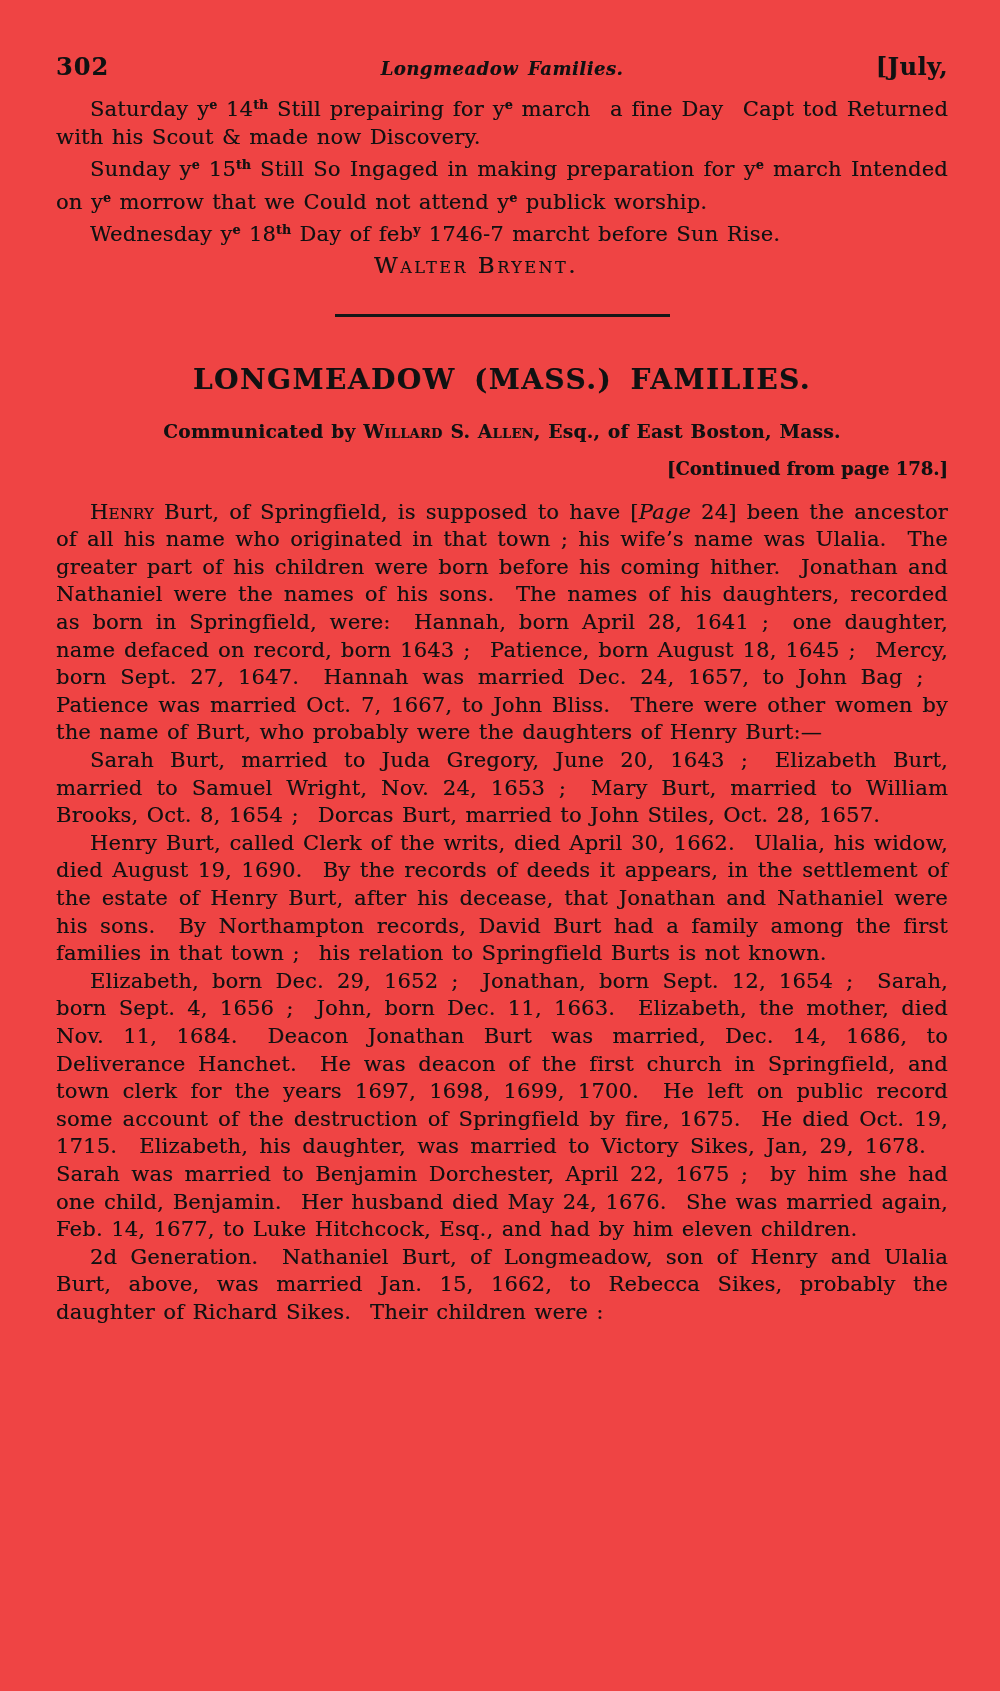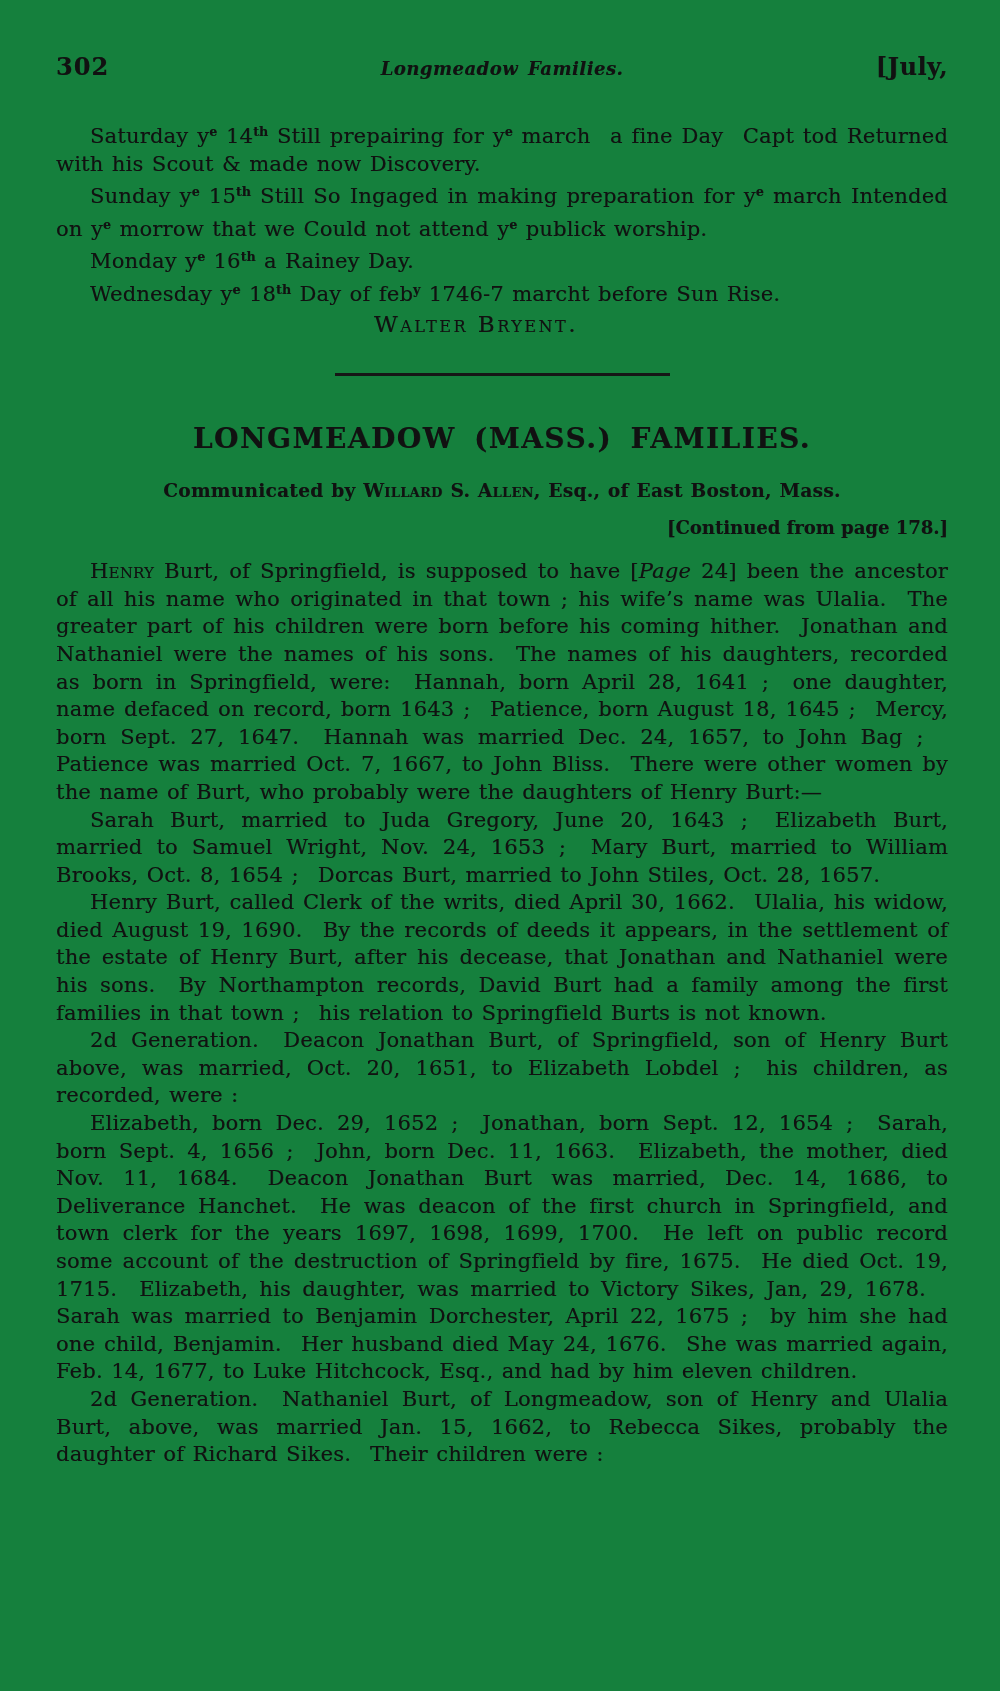--- a/index.html
+++ b/index.html
@@ -6,21 +6,21 @@
     margin: 0;
     padding: 0;
     background: #f4f4f1;
   }
   .page {
     position: relative;
     box-sizing: border-box;
     width: 1000px;
     height: 1691px;
     margin: 0 auto;
-    background: #15803d;
+    background: #ef4444;
     color: #111;
     font-family: "DejaVu Serif", "Liberation Serif", serif;
     padding: 52px 52px 0 56px;
     overflow: hidden;
     text-shadow: 0.35px 0.25px 0 rgba(17,17,17,0.45);
   }
   
   .running-header {
     display: flex;
     align-items: baseline;
@@ -49,21 +49,21 @@
   
   .body-p {
     margin: 0;
     font-size: 21px;
     line-height: 27.6px;
     text-align: justify;
     text-indent: 34px;
     letter-spacing: 0.2px;
     word-spacing: 1.5px;
   }
-  .diary { margin-top: 37px; }
+  .diary { margin-top: 10px; }
   .signature {
     margin: 3px 52px 0 0;
     text-align: center;
     font-size: 23px;
     letter-spacing: 2.5px;
     font-weight: normal;
   }
   .sc { font-variant: small-caps; }
   sup.sup {
     font-size: 60%;
@@ -108,33 +108,31 @@
 
   <header class="running-header">
     <span class="page-num">302</span>
     <span class="running-title">Longmeadow Families.</span>
     <span class="issue">[July,</span>
   </header>
 
   <section class="diary">
     <p class="body-p">Saturday y<sup class="sup">e</sup> 14<sup class="sup">th</sup> Still prepairing for y<sup class="sup">e</sup> march  a fine Day  Capt tod Returned with his Scout &amp; made now Discovery.</p>
     <p class="body-p">Sunday y<sup class="sup">e</sup> 15<sup class="sup">th</sup> Still So Ingaged in making preparation for y<sup class="sup">e</sup> march Intended on y<sup class="sup">e</sup> morrow that we Could not attend y<sup class="sup">e</sup> publick worship.</p>
-    <p class="body-p">Monday y<sup class="sup">e</sup> 16<sup class="sup">th</sup> a Rainey Day.</p>
     <p class="body-p">Wednesday y<sup class="sup">e</sup> 18<sup class="sup">th</sup> Day of feb<sup class="sup">y</sup> 1746-7 marcht before Sun Rise.</p>
     <p class="signature"><span class="sc">Walter Bryent.</span></p>
   </section>
 
   <div class="rule"></div>
 
   <h1 class="article-title">LONGMEADOW (MASS.) FAMILIES.</h1>
   <p class="byline">Communicated by <span class="sc">Willard S. Allen</span>, Esq., of East Boston, Mass.</p>
   <p class="continued">[Continued from page 178.]</p>
 
   <section class="article">
     <p class="body-p"><span class="sc">Henry</span> Burt, of Springfield, is supposed to have [<i>Page</i> 24] been the ancestor of all his name who originated in that town&nbsp;; his wife’s name was Ulalia.  The greater part of his children were born before his coming hither.  Jonathan and Nathaniel were the names of his sons.  The names of his daughters, recorded as born in Springfield, were:  Hannah, born April 28, 1641&nbsp;;  one daughter, name defaced on record, born 1643&nbsp;;  Patience, born August 18, 1645&nbsp;;  Mercy, born Sept. 27, 1647.  Hannah was married Dec. 24, 1657, to John Bag&nbsp;;  Patience was married Oct. 7, 1667, to John Bliss.  There were other women by the name of Burt, who probably were the daughters of Henry Burt:—</p>
     <p class="body-p">Sarah Burt, married to Juda Gregory, June 20, 1643&nbsp;;  Elizabeth Burt, married to Samuel Wright, Nov. 24, 1653&nbsp;;  Mary Burt, married to William Brooks, Oct. 8, 1654&nbsp;;  Dorcas Burt, married to John Stiles, Oct. 28, 1657.</p>
     <p class="body-p">Henry Burt, called Clerk of the writs, died April 30, 1662.  Ulalia, his widow, died August 19, 1690.  By the records of deeds it appears, in the settlement of the estate of Henry Burt, after his decease, that Jonathan and Nathaniel were his sons.  By Northampton records, David Burt had a family among the first families in that town&nbsp;;  his relation to Springfield Burts is not known.</p>
-    <p class="body-p">2d Generation.  Deacon Jonathan Burt, of Springfield, son of Henry Burt above, was married, Oct. 20, 1651, to Elizabeth Lobdel&nbsp;;  his children, as recorded, were&nbsp;:</p>
     <p class="body-p">Elizabeth, born Dec. 29, 1652&nbsp;;  Jonathan, born Sept. 12, 1654&nbsp;;  Sarah, born Sept. 4, 1656&nbsp;;  John, born Dec. 11, 1663.  Elizabeth, the mother, died Nov. 11, 1684.  Deacon Jonathan Burt was married, Dec. 14, 1686, to Deliverance Hanchet.  He was deacon of the first church in Springfield, and town clerk for the years 1697, 1698, 1699, 1700.  He left on public record some account of the destruction of Springfield by fire, 1675.  He died Oct. 19, 1715.  Elizabeth, his daughter, was married to Victory Sikes, Jan, 29, 1678.  Sarah was married to Benjamin Dorchester, April 22, 1675&nbsp;;  by him she had one child, Benjamin.  Her husband died May 24, 1676.  She was married again, Feb. 14, 1677, to Luke Hitchcock, Esq., and had by him eleven children.</p>
     <p class="body-p">2d Generation.  Nathaniel Burt, of Longmeadow, son of Henry and Ulalia Burt, above, was married Jan. 15, 1662, to Rebecca Sikes, probably the daughter of Richard Sikes.  Their children were&nbsp;:</p>
   </section>
 
 </div>
 
 </body></html>

